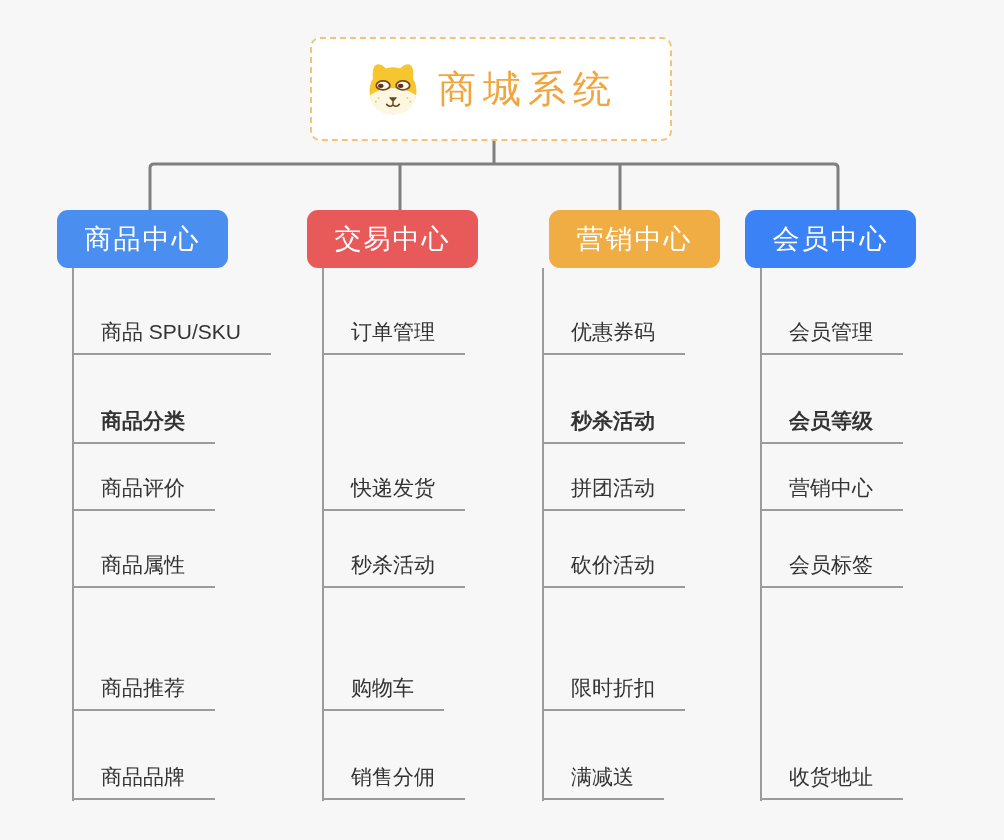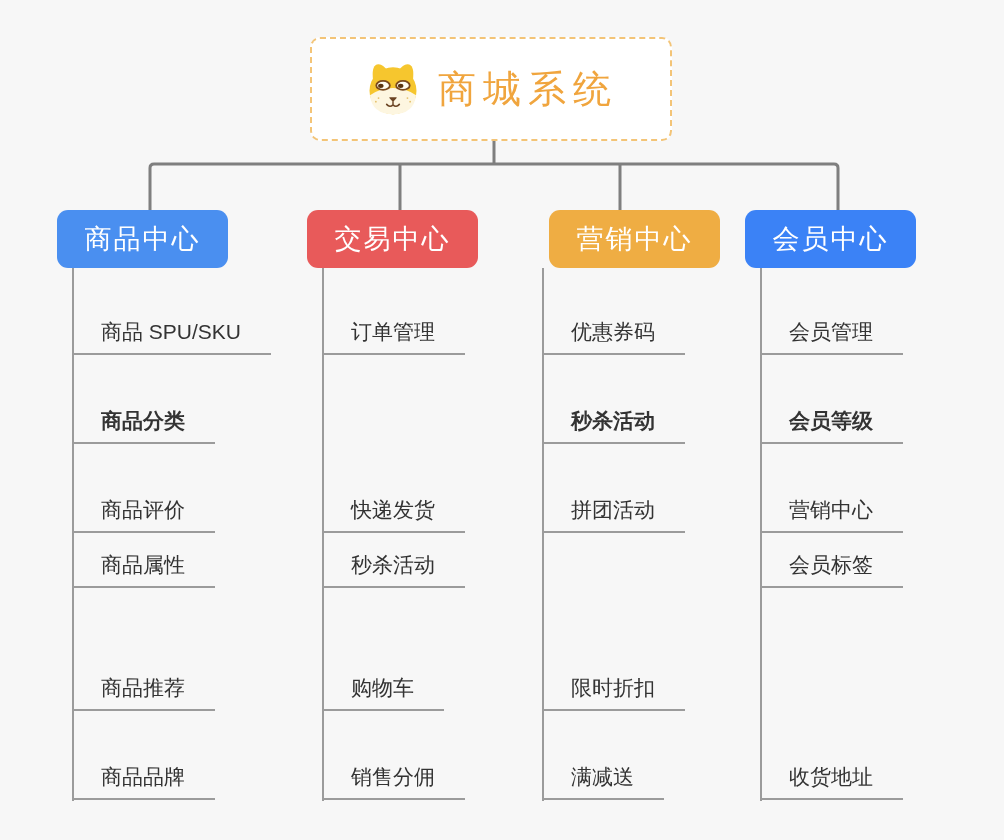--- a/index.html
+++ b/index.html
@@ -62,21 +62,21 @@
     font-size: 21px; color: #333333;
     white-space: nowrap;
     cursor: default;
   }
   .c0 { left: 73px; }
   .c1 { left: 323px; }
   .c2 { left: 543px; }
   .c3 { left: 761px; }
   .r0 { top: 311px; }
   .r1 { top: 400px; font-weight: bold; }
-  .r2 { top: 489px; }
+  .r2 { top: 467px; }
   .r3 { top: 544px; }
   .r4 { top: 667px; }
   .r5 { top: 756px; }
 </style>
 </head>
 <body>
 
 <div class="canvas">
 
   <svg class="connectors" viewBox="0 0 1004 840" xmlns="http://www.w3.org/2000/svg">
@@ -172,20 +172,23 @@
 
   <div class="leaf c2 r0">
       <span>优惠券码</span>
     </div>
   <div class="leaf c2 r1">
       <span>秒杀活动</span>
     </div>
   <div class="leaf c2 r2">
       <span>拼团活动</span>
     </div>
+  <div class="leaf c2 r3">
+      <span>砍价活动</span>
+    </div>
   <div class="leaf c2 r4">
       <span>限时折扣</span>
     </div>
   <div class="leaf c2 r5">
       <span>满减送</span>
     </div>
 
   <div class="leaf c3 r0">
       <span>会员管理</span>
     </div>

